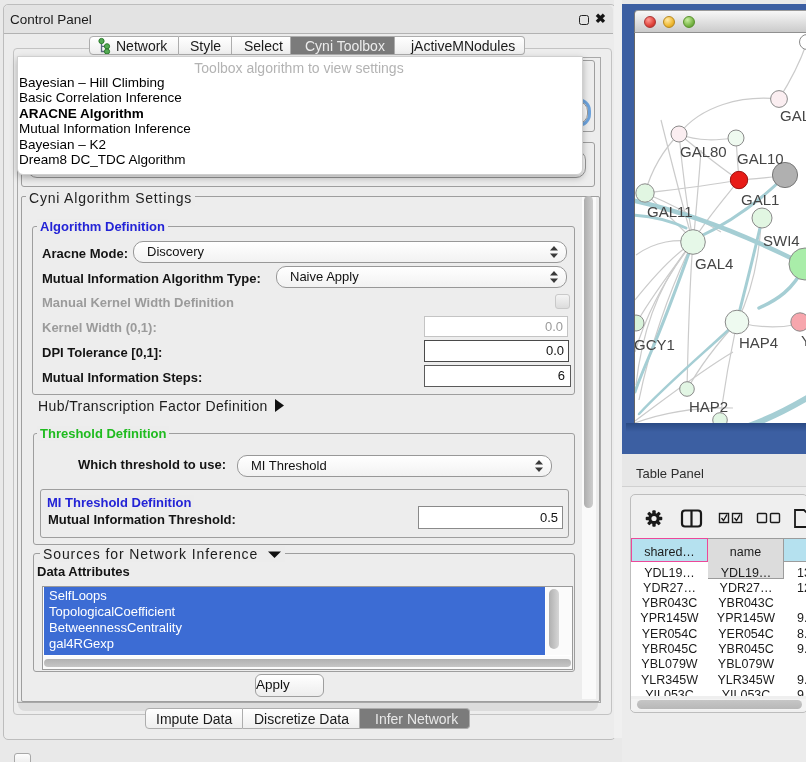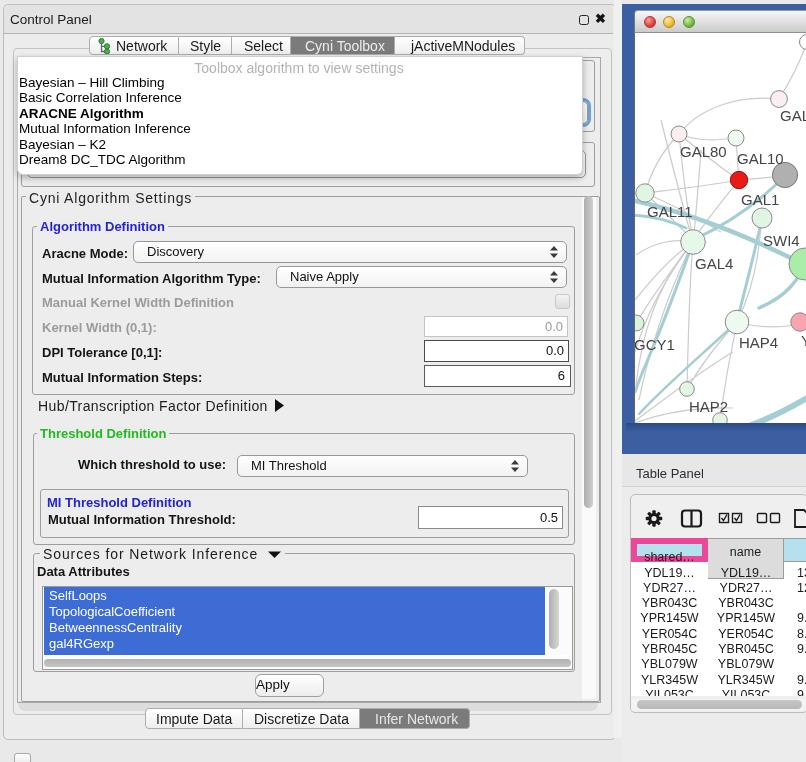--- a/index.html
+++ b/index.html
@@ -4,21 +4,21 @@
 <style>
   html,body{margin:0;padding:0;}
   body{width:806px;height:762px;position:relative;overflow:hidden;
        background:#e9e9e9;font-family:"Liberation Sans",sans-serif;}
   .abs{position:absolute;}
   .lbl{position:absolute;font-size:13px;font-weight:bold;color:#141414;white-space:nowrap;}
   .glbl{position:absolute;font-size:13px;font-weight:bold;color:#9b9b9b;white-space:nowrap;}
   .gbox{position:absolute;border:1px solid #9e9e9e;border-radius:3px;}
   .gtitle{position:absolute;background:#ececec;padding:0 3px;white-space:nowrap;}
   .combo{position:absolute;background:linear-gradient(#ffffff,#f2f2f2);
-         border:1px solid #989898;border-radius:5px;}
+         border:1px solid #989898;border-radius:10px;}
   .combo .txt{position:absolute;left:13px;top:2px;font-size:13px;color:#111;}
   .stepper{position:absolute;width:9px;color:#333;}
   .field{position:absolute;background:#fff;font-size:13px;text-align:right;}
   .tab{position:absolute;background:linear-gradient(#ffffff,#eeeeee);border:1px solid #adadad;
        font-size:14px;color:#1a1a1a;text-align:center;box-sizing:border-box;}
 </style>
 </head>
 <body>
 
 <div class="abs" style="left:3px;top:4px;width:611px;height:734px;background:#ececec;
@@ -104,21 +104,21 @@
 
 <div class="abs" style="left:38px;top:398px;font-size:14px;letter-spacing:0.4px;color:#1c1c1c;">Hub/Transcription Factor Definition</div>
 <svg class="abs" style="left:273px;top:398px;" width="12" height="15">
     <path d="M2 1 L11 7.5 L2 14 Z" fill="#111"></path>
   </svg>
 
 <div class="gbox" style="left:33px;top:433px;width:540px;height:110px;"></div>
 <div class="gtitle" style="left:37px;top:426px;font-size:13px;font-weight:bold;color:#1fbb1f;">Threshold Definition</div>
 
 <div class="lbl" style="left:78px;top:457px;">Which threshold to use:</div>
-<div class="combo" style="left:237px;top:455px;width:289px;height:20px;">
+<div class="combo" style="left:237px;top:455px;width:289px;height:20px;padding-left:24px;">
   <div class="txt">MI Threshold</div>
   <svg class="stepper" style="right:7px;top:4px;" width="8" height="12">
     <path d="M4 0 L8 4.5 L0 4.5 Z" fill="#3a3a3a"></path>
       <path d="M4 12 L8 7.5 L0 7.5 Z" fill="#3a3a3a"></path>
   </svg>
 </div>
 
 <div class="gbox" style="left:40px;top:489px;width:527px;height:47px;"></div>
 <div class="gtitle" style="left:44px;top:495px;font-size:13px;font-weight:bold;color:#2323d6;">MI Threshold Definition</div>
 
@@ -289,21 +289,21 @@
 
   <g stroke="#1a1a1a" stroke-width="1.4" fill="none">
     <rect x="112.5" y="4.5" width="9" height="9" rx="1"></rect>
     <rect x="125.5" y="4.5" width="9" height="9" rx="1"></rect>
   </g>
 
   <path d="M150 1 L159 1 L163 5 L163 18 L150 18 Z" fill="none" stroke="#1a1a1a" stroke-width="1.8"></path>
 </svg>
 
 <div class="abs" style="left:631px;top:538px;width:175px;height:158px;background:#fff;overflow:hidden;">
-  <div class="abs" style="left:0;top:0;width:77px;height:24px;background:#b5e1ef;border:6px solid #ec4899;box-sizing:border-box;
+  <div class="abs" style="left:0;top:0;width:77px;height:24px;background:#b5e1ef;border:1px solid #ec4899;box-sizing:border-box;
        text-align:center;font-size:12.5px;color:#1c1c1c;line-height:26px;">shared…</div>
   <div class="abs" style="left:77px;top:0;width:76px;height:41px;background:#dcdcdc;border:1px solid #9c9c9c;border-left:none;box-sizing:border-box;
        text-align:center;font-size:12.5px;color:#1c1c1c;line-height:26px;">name</div>
   <div class="abs" style="left:153px;top:0;width:30px;height:24px;background:#b5e1ef;border:1px solid #9c9c9c;border-left:none;box-sizing:border-box;"></div>
   <div class="abs" style="left:0;top:27.5px;width:77px;text-align:center;font-size:12.5px;color:#1b1b1b;line-height:15.3px;">
     YDL19…<br>YDR27…<br>YBR043C<br>YPR145W<br>YER054C<br>YBR045C<br>YBL079W<br>YLR345W<br>YIL053C</div>
   <div class="abs" style="left:77px;top:27.5px;width:76px;text-align:center;font-size:12.5px;color:#1b1b1b;line-height:15.3px;">
     YDL19…<br>YDR27…<br>YBR043C<br>YPR145W<br>YER054C<br>YBR045C<br>YBL079W<br>YLR345W<br>YIL053C</div>
   <div class="abs" style="left:166px;top:27.5px;width:40px;text-align:left;font-size:12.5px;color:#1b1b1b;line-height:15.3px;">
     13<br>12<br>&nbsp;<br>9.<br>8.<br>9.<br>&nbsp;<br>9.<br>9.</div>

